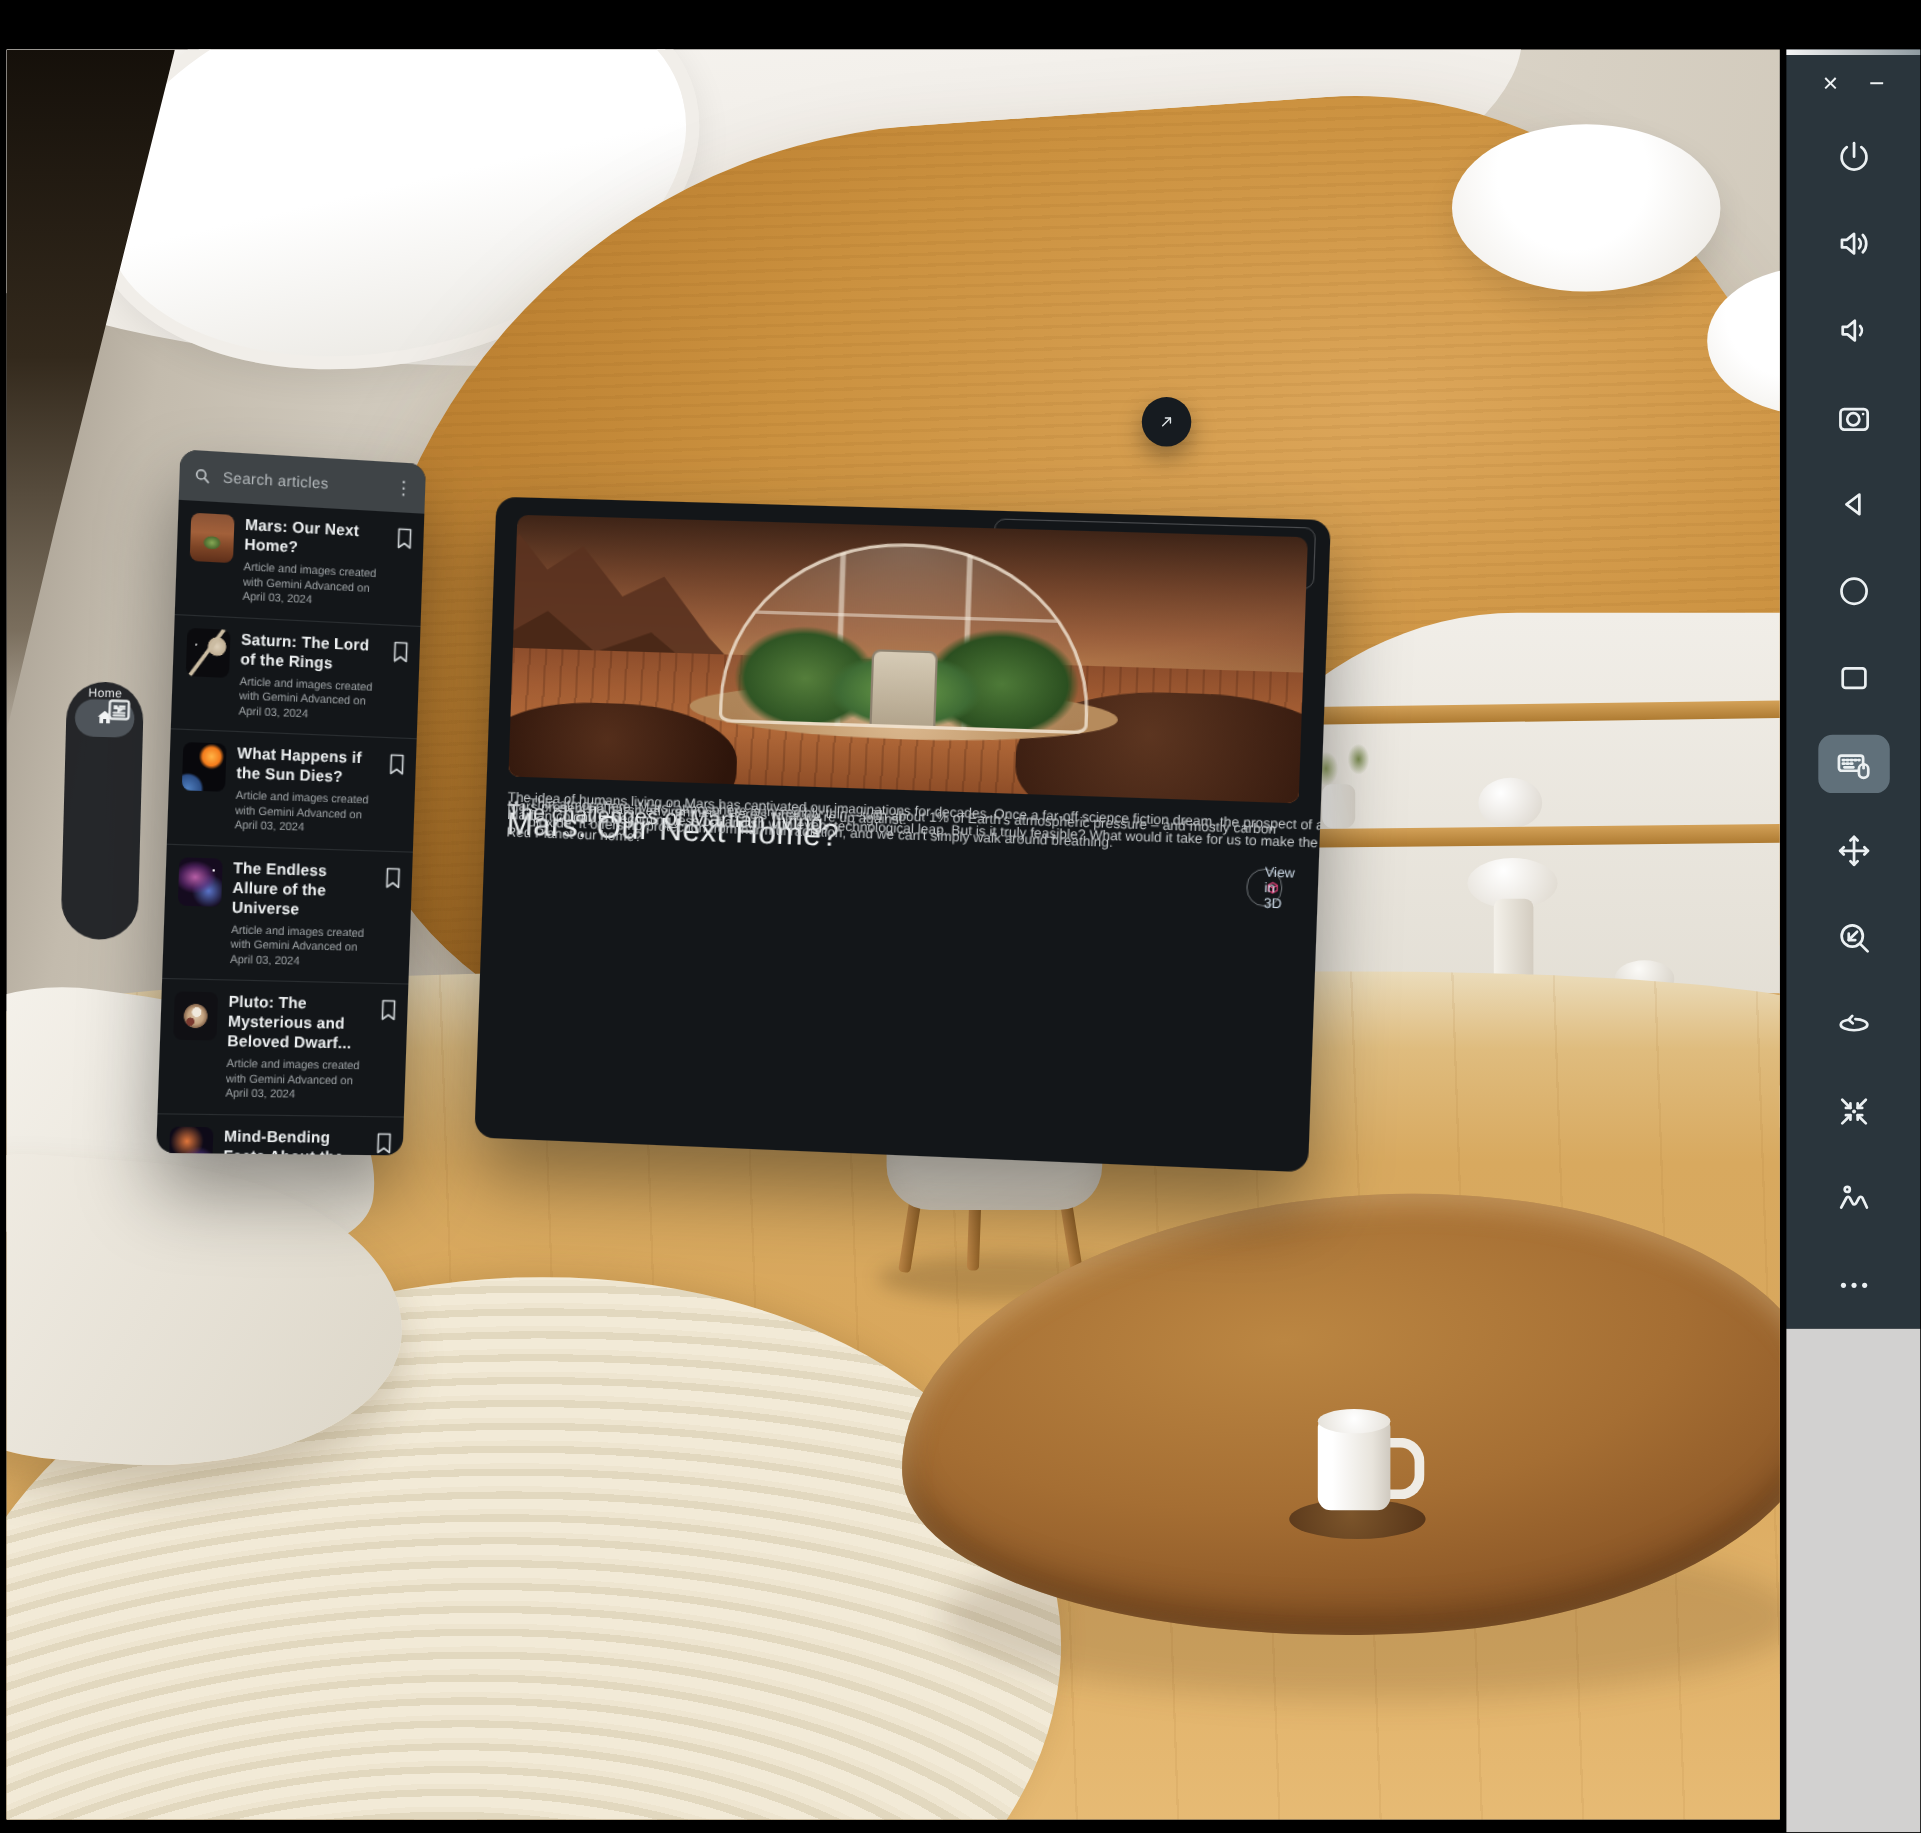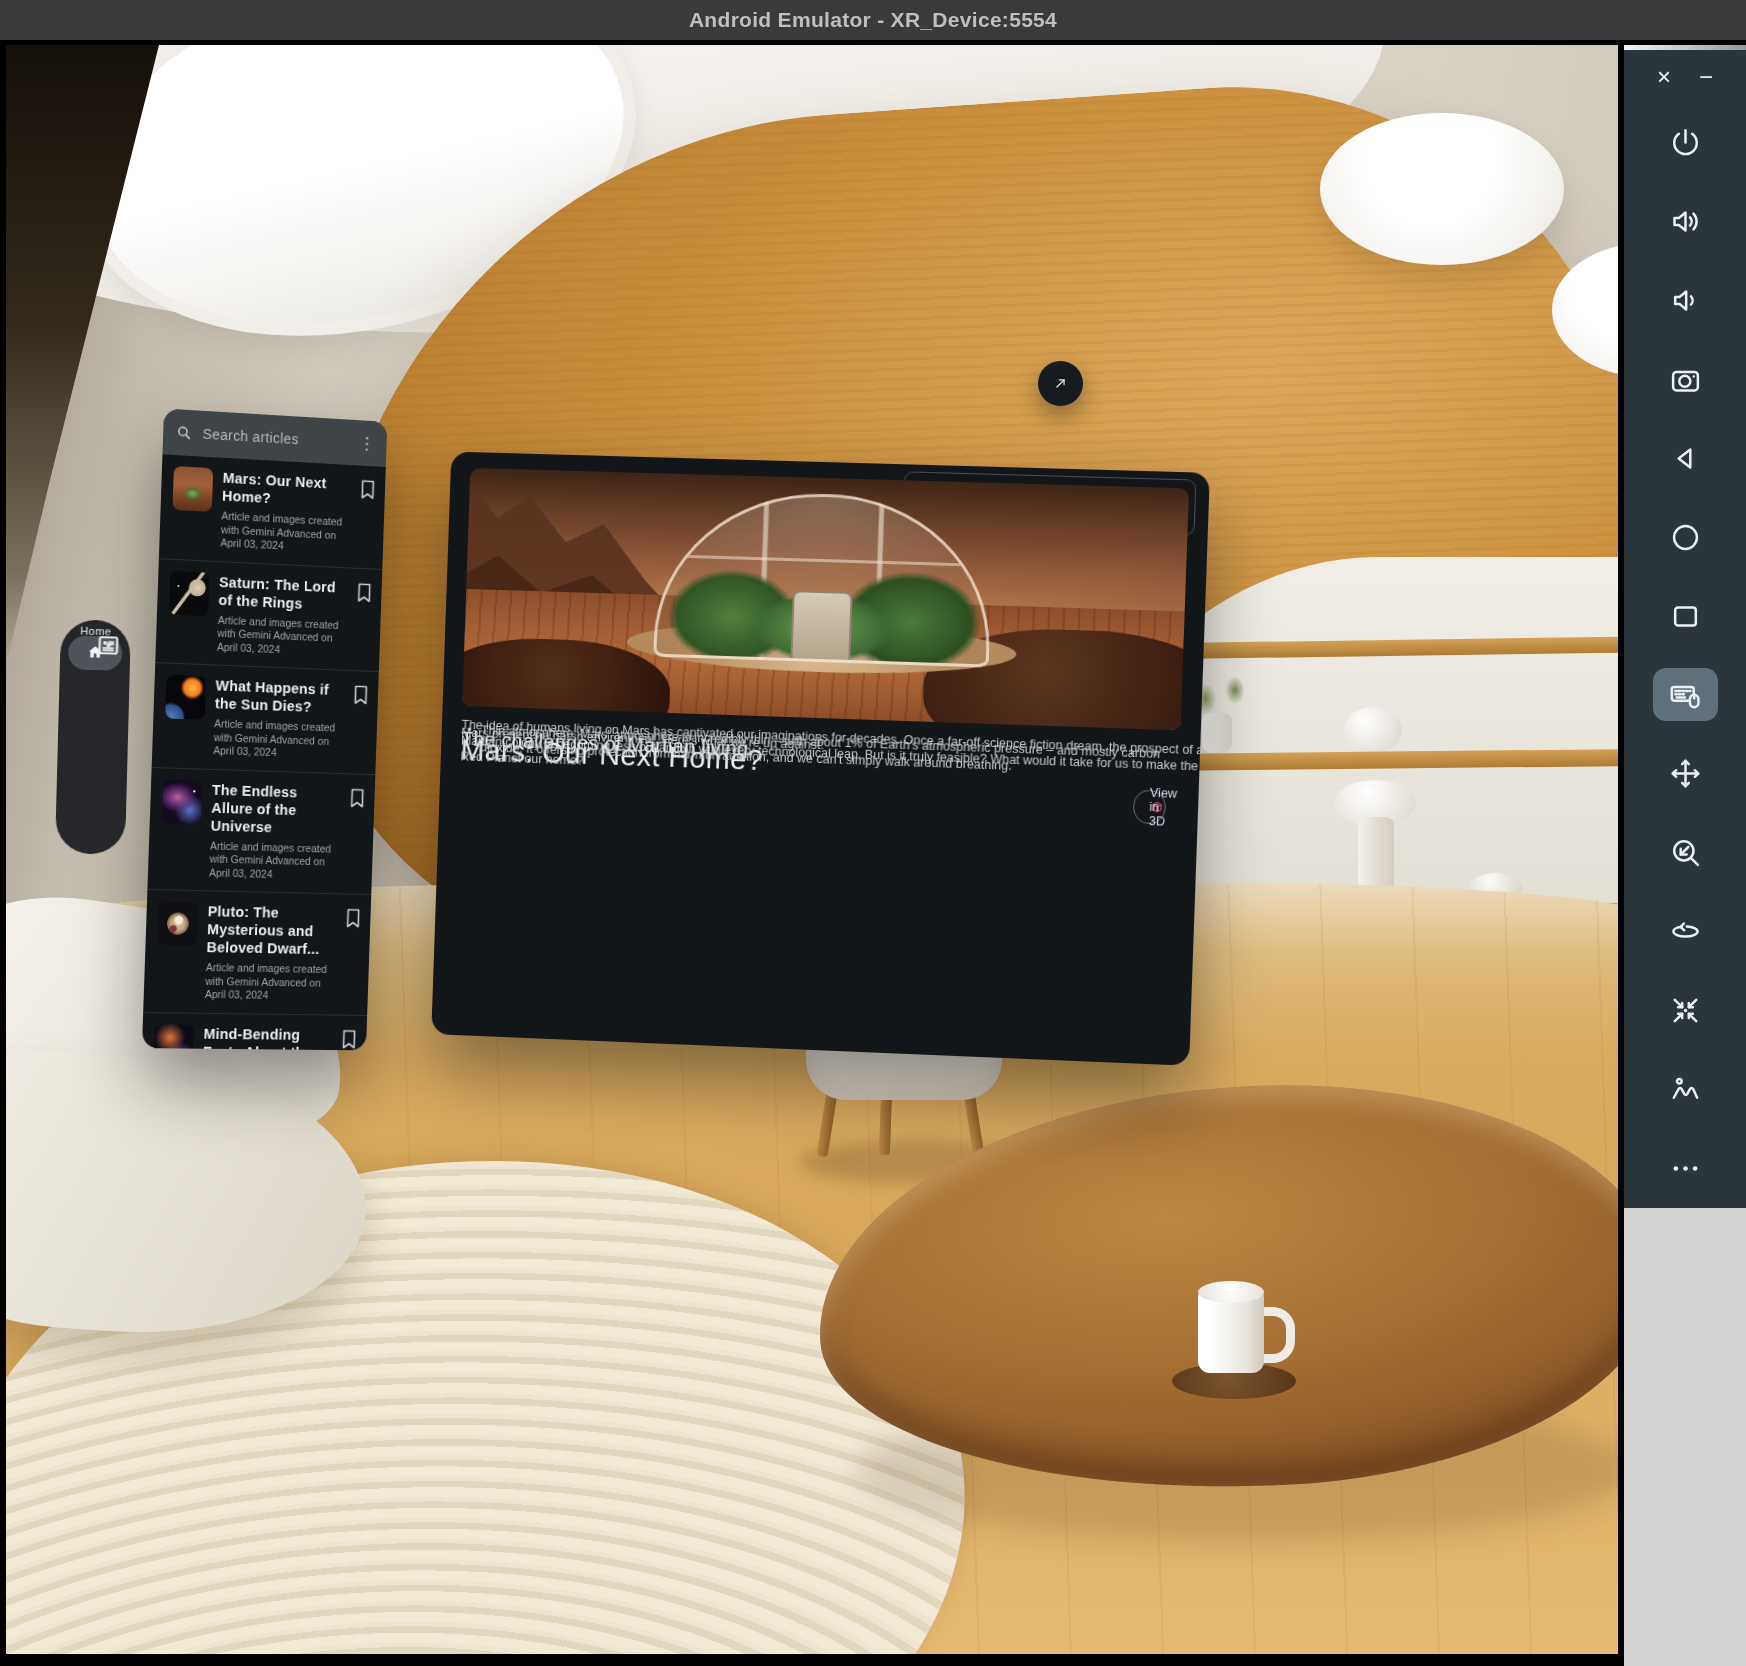--- a/index.html
+++ b/index.html
@@ -180,23 +180,20 @@
   
   .expand-btn{left:1032px;top:316px;width:45px;height:45px;border-radius:50%;background:#161B20;z-index:9;
               display:flex;align-items:center;justify-content:center;box-shadow:0 10px 22px rgba(0,0,0,.35);}
   .expand-btn svg{width:17px;height:17px;stroke:#DFE5E8;stroke-width:1.8;fill:none;stroke-linecap:round;stroke-linejoin:round;position:static;}
 </style>
 </head>
 <body>
 
 <div class="stage">
 
-  <div class="titlebar">
-    <span>Android Emulator - XR_Device:5554</span>
-  </div>
 
   <div class="scene">
     <div class="ceiling"></div>
     <div class="skylight"></div>
     <div class="dark-edge"></div>
     <div class="wood"></div>
     <div class="alcove"></div>
     <div class="shelf shelf1"></div>
     <div class="twigs"></div>
     <div class="vase-sm"></div>

